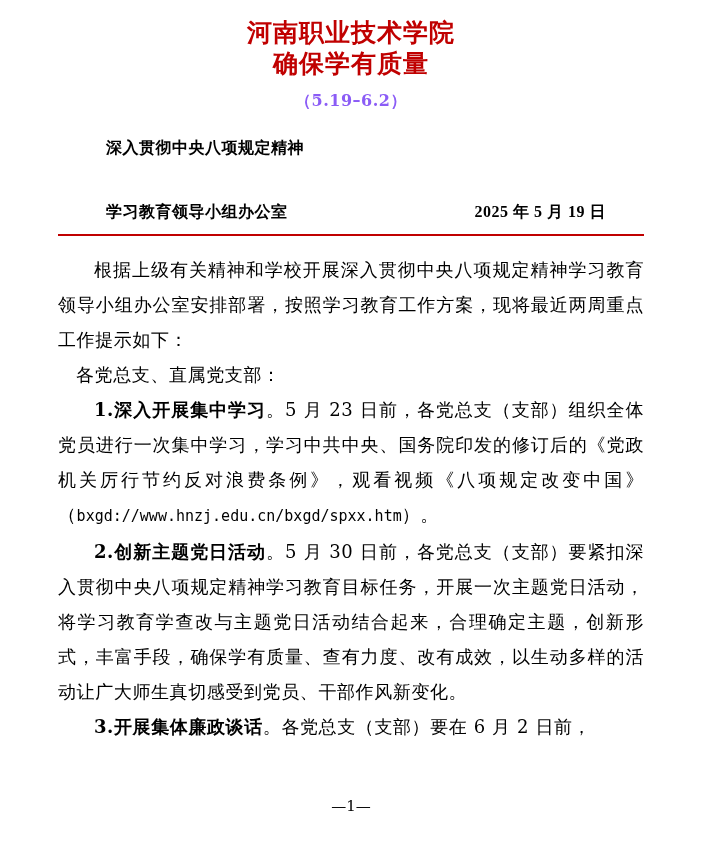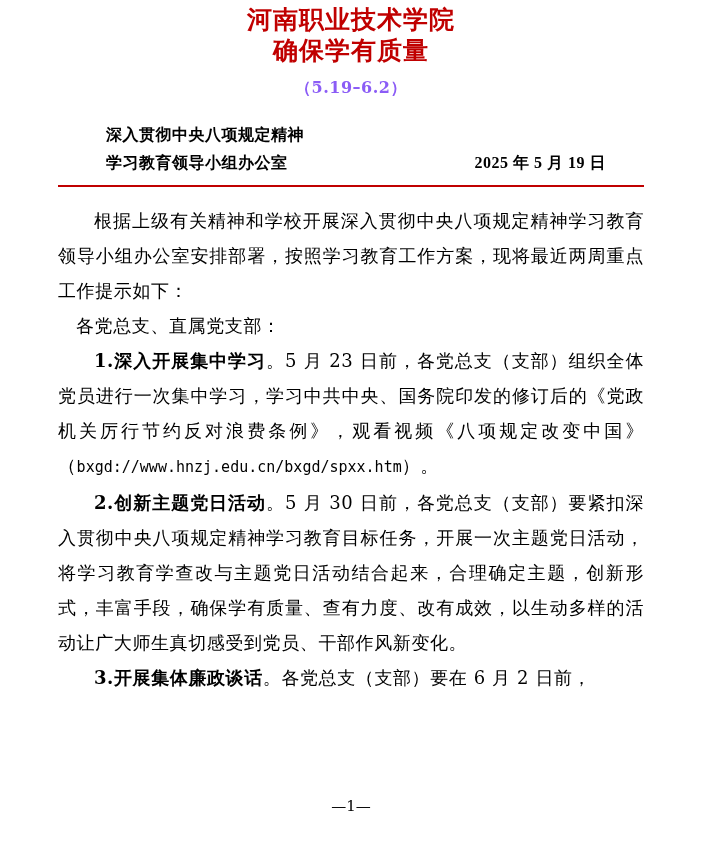--- a/index.html
+++ b/index.html
@@ -12,21 +12,21 @@
     height: 841px;
     font-family: "Liberation Serif", "DejaVu Serif", serif;
     color: #000000;
     position: relative;
     overflow: hidden;
   }
   .page {
     width: 702px;
     height: 841px;
     box-sizing: border-box;
-    padding: 4px 58px 0 58px;
+    padding: 17px 58px 0 58px;
     position: relative;
   }
   .doc-title {
     text-align: center;
     color: #c00000;
     font-weight: bold;
     font-size: 25px;
     line-height: 31px;
     letter-spacing: 1px;
     font-family: "DejaVu Serif", "Liberation Serif", serif;
@@ -53,20 +53,21 @@
     font-size: 16px;
     font-weight: bold;
     line-height: 28px;
     letter-spacing: 0.5px;
     font-family: "DejaVu Serif", "Liberation Serif", serif;
   }
   .issuer-row {
     display: flex;
     align-items: baseline;
     justify-content: space-between;
+    margin-top: 36px;
   }
   .issue-date {
     font-size: 16px;
     font-weight: bold;
     letter-spacing: 0.5px;
     padding-right: 38px;
     font-family: Liberation Serif, serif;
   }
   .red-rule {
     margin-top: 8px;

